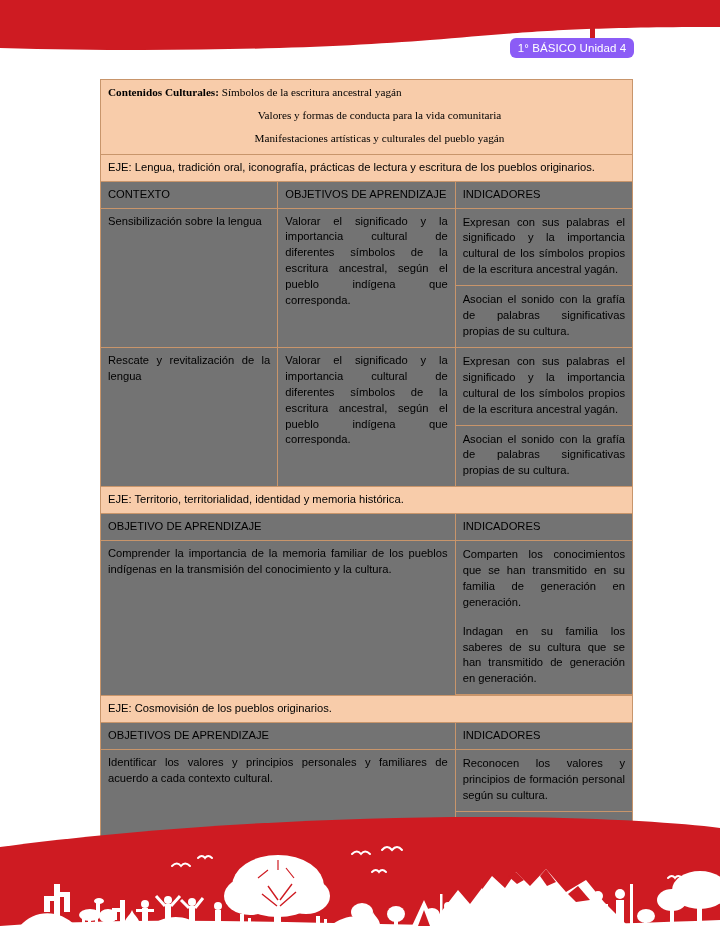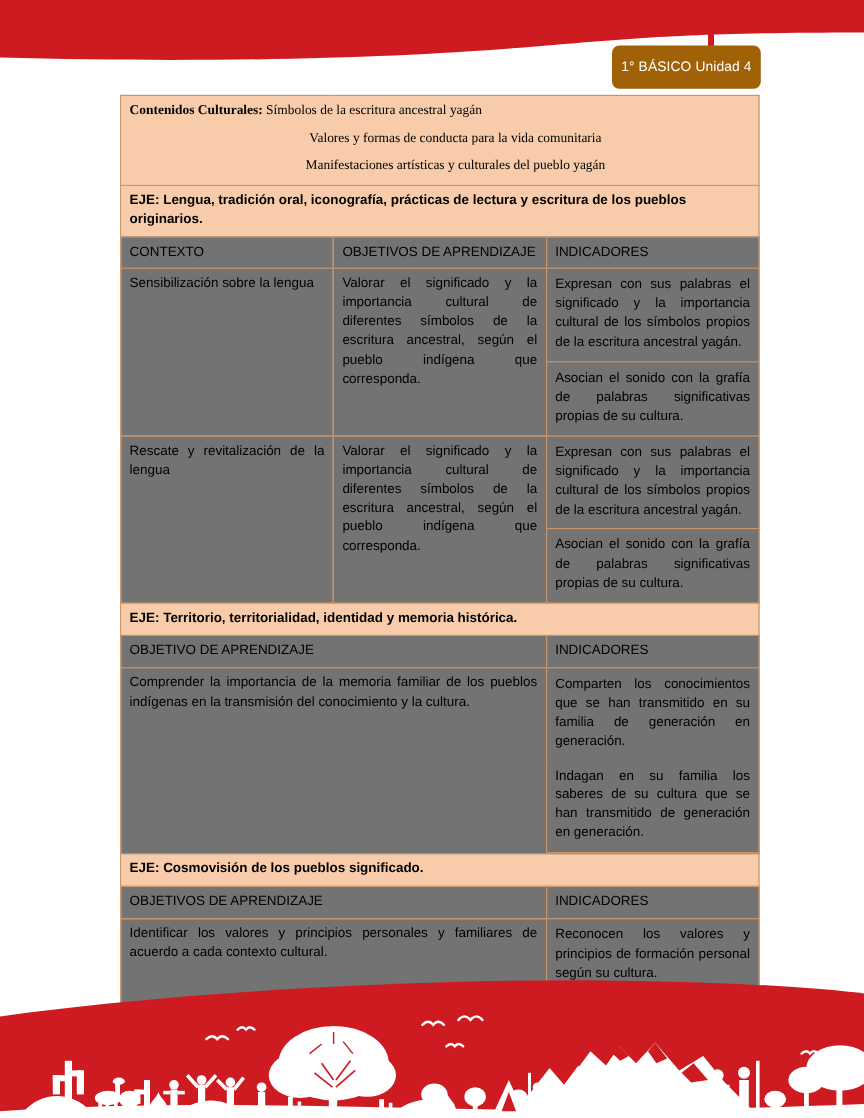--- a/index.html
+++ b/index.html
@@ -24,22 +24,22 @@
     height: 75px;
     overflow: hidden;
   }
   .header-band svg { display: block; }
 
   .grade-badge {
     position: absolute;
     top: 38px;
     left: 510px;
     width: 124px;
-    height: 36px;
-    background: #a16207;
+    height: 20px;
+    background: #8b5cf6;
     border-radius: 6px;
     color: #ffffff;
     font-size: 11.5px;
     font-weight: 400;
     letter-spacing: .1px;
     display: flex;
     align-items: center;
     justify-content: center;
     box-sizing: border-box;
     z-index: 5;
@@ -86,21 +86,21 @@
   }
   .cc-line.center {
     text-align: center;
     margin-left: 26px;
   }
   .cc-line.last { margin-bottom: 2px; }
 
   .eje-row td {
     padding-top: 4px;
     padding-bottom: 4px;
-    font-weight: bold;
+    font-weight: normal;
     font-size: 11.2px;
   }
 
   .head-row td {
     padding-top: 5px;
     padding-bottom: 5px;
     font-size: 11.2px;
   }
 
   .just { text-align: justify; text-justify: inter-word; }
@@ -214,21 +214,21 @@
                 </tr>
           <tr>
                   <td class="just">Indagan en su familia los saberes de su cultura que se han transmitido de generación en generación.</td>
                 </tr>
         </tbody>
             </table>
       </td>
     </tr>
 
     <tr class="eje-row">
-      <td class="peach" colspan="3">EJE: Cosmovisión de los pueblos significado.</td>
+      <td class="peach" colspan="3">EJE: Cosmovisión de los pueblos originarios.</td>
     </tr>
     <tr class="head-row">
       <td colspan="2">OBJETIVOS DE APRENDIZAJE</td>
       <td>INDICADORES</td>
     </tr>
     <tr>
       <td class="just" colspan="2" style="height:130px">Identificar los valores y principios personales y familiares de acuerdo a cada contexto cultural.</td>
       <td class="nopad">
         <table class="inner">
           <tbody>

